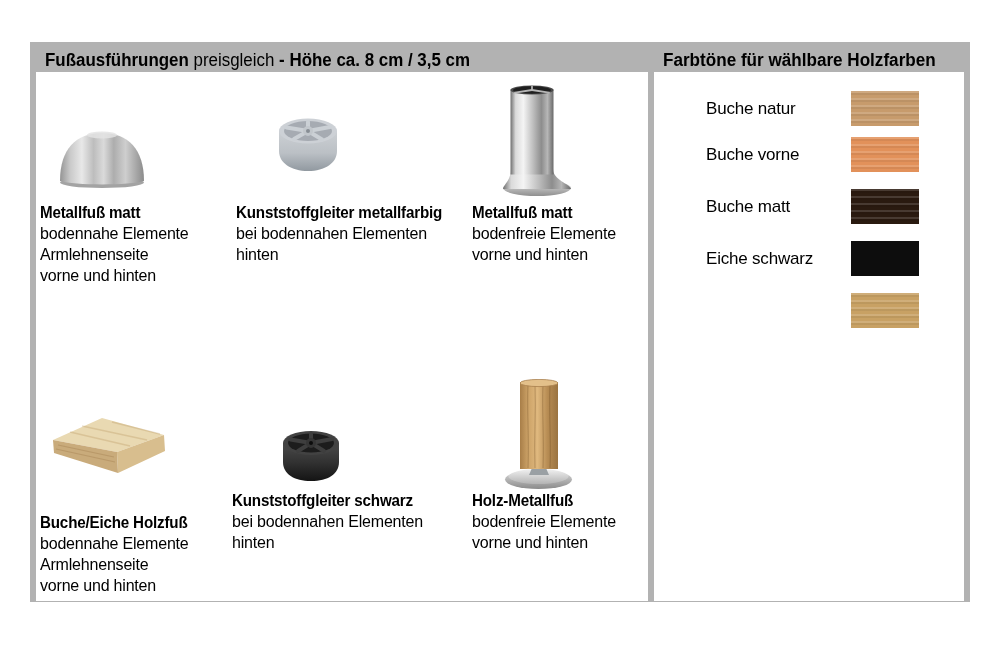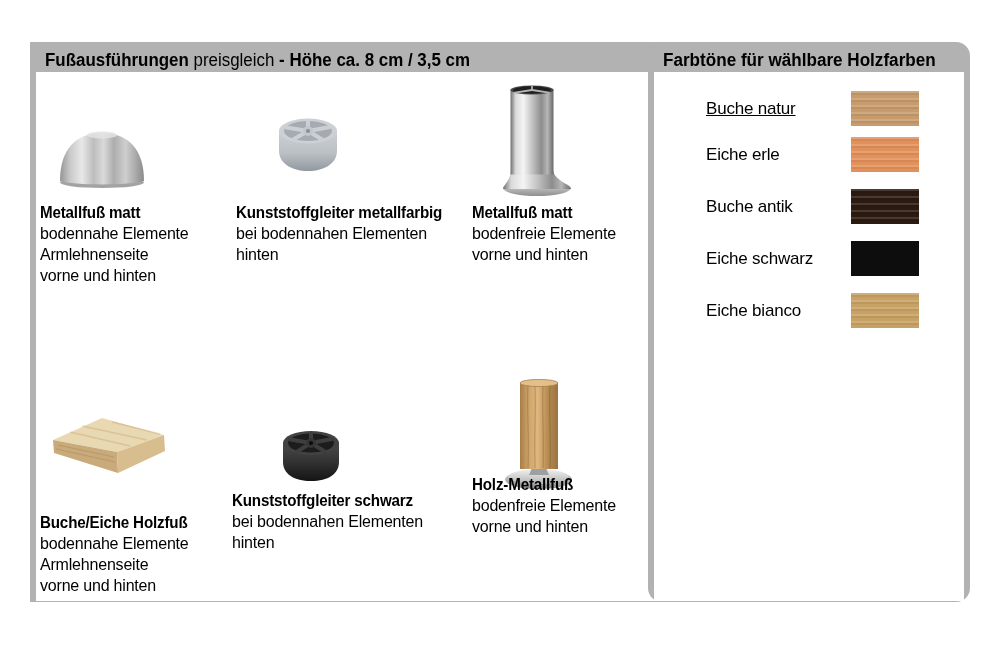--- a/index.html
+++ b/index.html
@@ -1,21 +1,21 @@
 <!DOCTYPE html>
 <html><head>
 <meta charset="utf-8">
 <style>
   * { margin:0; padding:0; box-sizing:border-box; }
   html,body { width:1000px; height:648px; background:#ffffff; overflow:hidden;
               font-family:"Liberation Sans", sans-serif; color:#000; }
   .panel { position:absolute; top:42px; height:560px; background:#fff;
            border:6px solid #b2b2b2; border-bottom-width:7px; }
   #left-panel  { left:30px;  width:664px; }
-  #right-panel { left:648px; width:322px;border-radius:14px; }
+  #right-panel { left:648px; width:322px; }
   .panel-header { height:24px; background:#b2b2b2; line-height:24px;
                   padding-left:9px; white-space:nowrap; overflow:visible; }
   .panel-header .hdr-inner { display:inline-block; transform:scaleX(.94);
                   transform-origin:0 50%; font-size:18px; font-weight:700; }
   .hdr-reg { font-weight:400; }
   .panel-body { position:relative; width:100%; height:529px; background:#fff; }
 
   
   .item-img { position:absolute; }
   .item-text { position:absolute; font-size:16px; line-height:21px;
@@ -185,44 +185,43 @@
       <div class="item-title">Buche/Eiche Holzfuß</div>
       <div>bodennahe Elemente</div>
       <div>Armlehnenseite</div>
       <div>vorne und hinten</div>
     </div>
     <div class="item-text" style="left:196px; top:418px;">
       <div class="item-title">Kunststoffgleiter schwarz</div>
       <div>bei bodennahen Elementen</div>
       <div>hinten</div>
     </div>
-    <div class="item-text" style="left:436px; top:402px;">
+    <div class="item-text" style="left:436px; top:418px;">
       <div class="item-title">Holz-Metallfuß</div>
       <div>bodenfreie Elemente</div>
       <div>vorne und hinten</div>
     </div>
 
   </div>
 </div>
 
 <div class="panel" id="right-panel">
   <div class="panel-header">
     <span class="hdr-inner" style="transform:scaleX(.95);">Farbtöne für wählbare Holzfarben</span>
   </div>
   <div class="panel-body">
 
-    <div class="swatch-label" style="top:19px;text-decoration:underline;">Buche natur</div>
+    <div class="swatch-label" style="top:19px;">Buche natur</div>
     <div class="swatch grain" style="top: 19px; background-color: rgb(199, 155, 108);"></div>
 
-    <div class="swatch-label" style="top:65px;">Eiche erle</div>
+    <div class="swatch-label" style="top:65px;">Buche vorne</div>
     <div class="swatch grain" style="top: 65px; background-color: rgb(226, 145, 90);"></div>
 
-    <div class="swatch-label" style="top:117px;">Buche antik</div>
+    <div class="swatch-label" style="top:117px;">Buche matt</div>
     <div class="swatch grain" style="top: 117px; background-color: rgb(42, 26, 16);"></div>
 
     <div class="swatch-label" style="top:169px;">Eiche schwarz</div>
     <div class="swatch" style="top: 169px; background-color: rgb(13, 13, 13);"></div>
 
-    <div class="swatch-label" style="top:221px;">Eiche bianco</div>
     <div class="swatch grain" style="top: 221px; background-color: rgb(200, 161, 100);"></div>
 
   </div>
 </div>
 
 </body></html>

